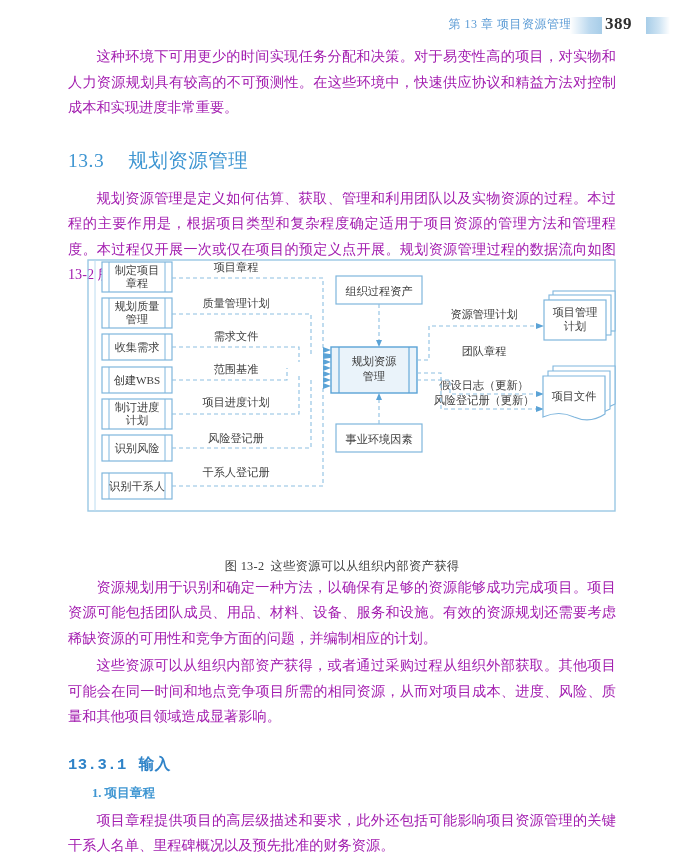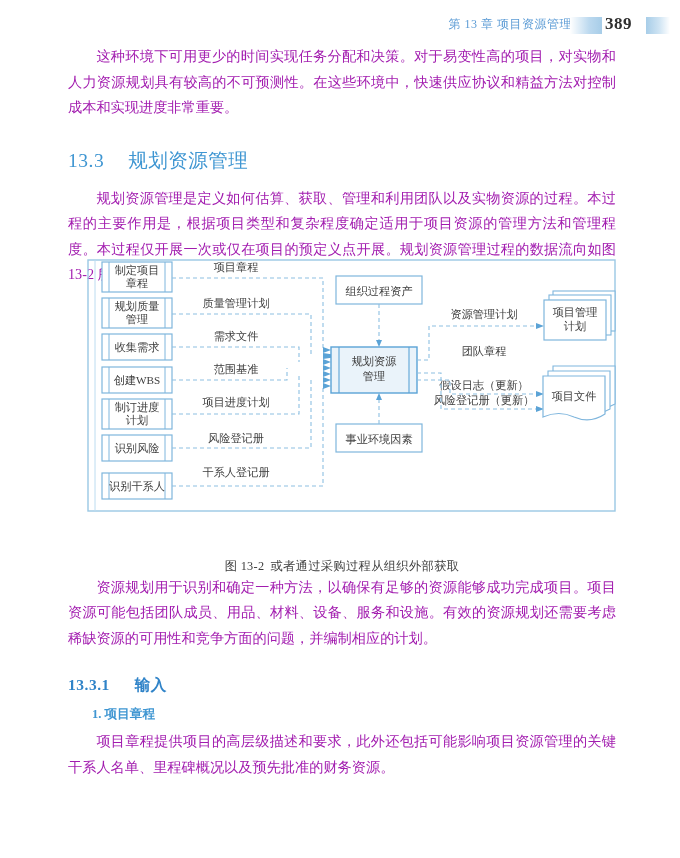--- a/index.html
+++ b/index.html
@@ -85,21 +85,21 @@
   }
   h2.sec .num { margin-right: 24px; }
 
   h3.subsec {
     margin: 24px 0 10px 0;
     font-size: 15.5px;
     font-weight: bold;
     color: #2f83c8;
     letter-spacing: 0.5px;
   }
-  h3.subsec .num { margin-right: 25px; }
+  h3.subsec .num { margin-right: 12px; font-family: Liberation Mono, monospace; }
 
   h4.item {
     margin: 3px 0 6px 24px;
     font-size: 12.6px;
     font-weight: bold;
     color: #3f96d2;
   }
 
   .spacer-figure { height: 262px; }
 
@@ -149,25 +149,26 @@
 
   <h2 class="sec">
     <span class="num">13.3</span><span>规划资源管理</span>
   </h2>
 
   <p class="para indent">规划资源管理是定义如何估算、获取、管理和利用团队以及实物资源的过程。本过程的主要作用是，根据项目类型和复杂程度确定适用于项目资源的管理方法和管理程度。本过程仅开展一次或仅在项目的预定义点开展。规划资源管理过程的数据流向如图 13-2 所示。</p>
 
   <div class="spacer-figure"></div>
 
   <p class="fig-caption">
-    <span class="fignum">图 13-2</span><span>或者通过采购过程从组织外部获取</span>
+    <span class="fignum">图 13-2</span><span>这些资源可以从组织内部资产获得</span>
   </p>
 
   <p class="para indent" style="">资源规划用于识别和确定一种方法，以确保有足够的资源能够成功完成项目。项目资源可能包括团队成员、用品、材料、设备、服务和设施。有效的资源规划还需要考虑稀缺资源的可用性和竞争方面的问题，并编制相应的计划。</p>
 
+  <p class="para indent" style="margin-top:2px;">这些资源可以从组织内部资产获得，或者通过采购过程从组织外部获取。其他项目可能会在同一时间和地点竞争项目所需的相同资源，从而对项目成本、进度、风险、质量和其他项目领域造成显著影响。</p>
 
   <h3 class="subsec">
     <span class="num">13.3.1</span><span>输入</span>
   </h3>
 
   <h4 class="item">1. 项目章程</h4>
 
   <p class="para indent">项目章程提供项目的高层级描述和要求，此外还包括可能影响项目资源管理的关键干系人名单、里程碑概况以及预先批准的财务资源。</p>
 
 </div>

